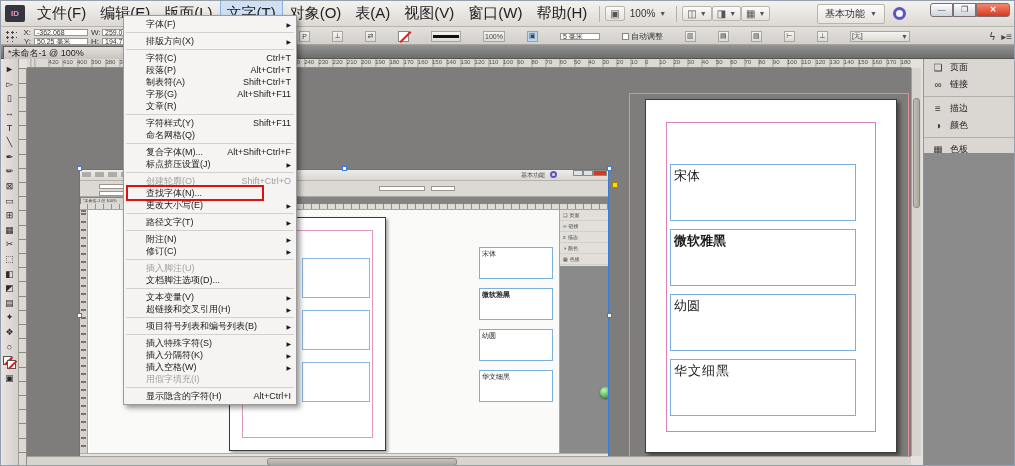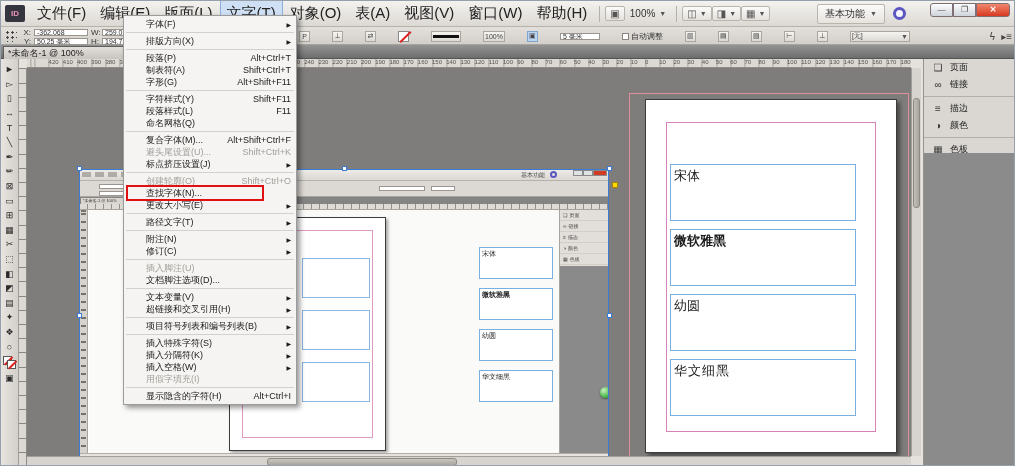--- a/index.html
+++ b/index.html
@@ -477,67 +477,67 @@
       <div class="msep"></div>
       <div class="mi">
         <span>排版方向(X)</span>
         <span class="mi-r">
           <span></span>
           <span class="arr">▶</span>
         </span>
       </div>
       <div class="msep"></div>
       <div class="mi">
+        <span>字符(C)</span>
+        <span class="mi-r">
+          <span>Ctrl+T</span>
+        </span>
+      </div>
+      <div class="mi">
         <span>段落(P)</span>
         <span class="mi-r">
           <span>Alt+Ctrl+T</span>
         </span>
       </div>
       <div class="mi">
         <span>制表符(A)</span>
         <span class="mi-r">
           <span>Shift+Ctrl+T</span>
         </span>
       </div>
       <div class="mi">
         <span>字形(G)</span>
         <span class="mi-r">
           <span>Alt+Shift+F11</span>
         </span>
       </div>
+      <div class="mi">
+        <span>文章(R)</span>
+        <span class="mi-r">
+          <span></span>
+        </span>
+      </div>
       <div class="msep"></div>
       <div class="mi">
         <span>字符样式(Y)</span>
         <span class="mi-r">
           <span>Shift+F11</span>
         </span>
       </div>
       <div class="mi">
-        <span>段落样式(L)</span>
-        <span class="mi-r">
-          <span>F11</span>
-        </span>
-      </div>
-      <div class="mi">
         <span>命名网格(Q)</span>
         <span class="mi-r">
           <span></span>
         </span>
       </div>
       <div class="msep"></div>
       <div class="mi">
         <span>复合字体(M)...</span>
         <span class="mi-r">
           <span>Alt+Shift+Ctrl+F</span>
-        </span>
-      </div>
-      <div class="mi dis">
-        <span>避头尾设置(U)...</span>
-        <span class="mi-r">
-          <span>Shift+Ctrl+K</span>
         </span>
       </div>
       <div class="mi">
         <span>标点挤压设置(J)</span>
         <span class="mi-r">
           <span></span>
           <span class="arr">▶</span>
         </span>
       </div>
       <div class="msep"></div>

